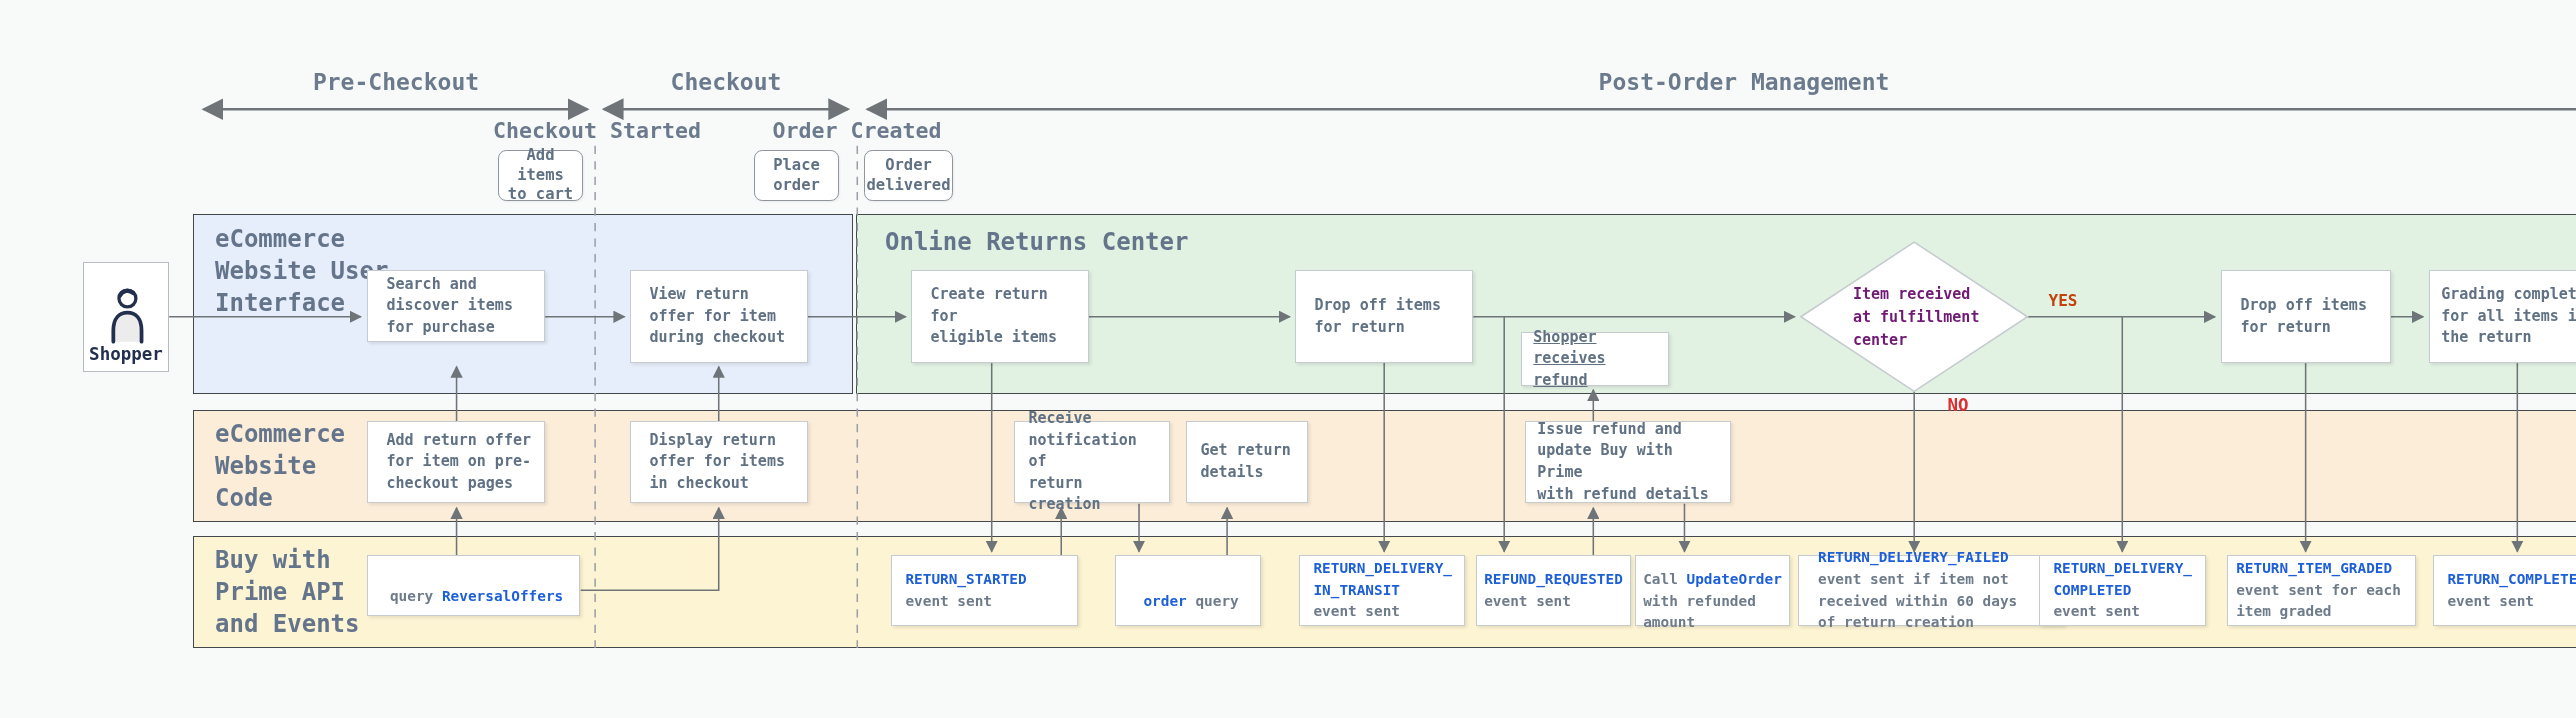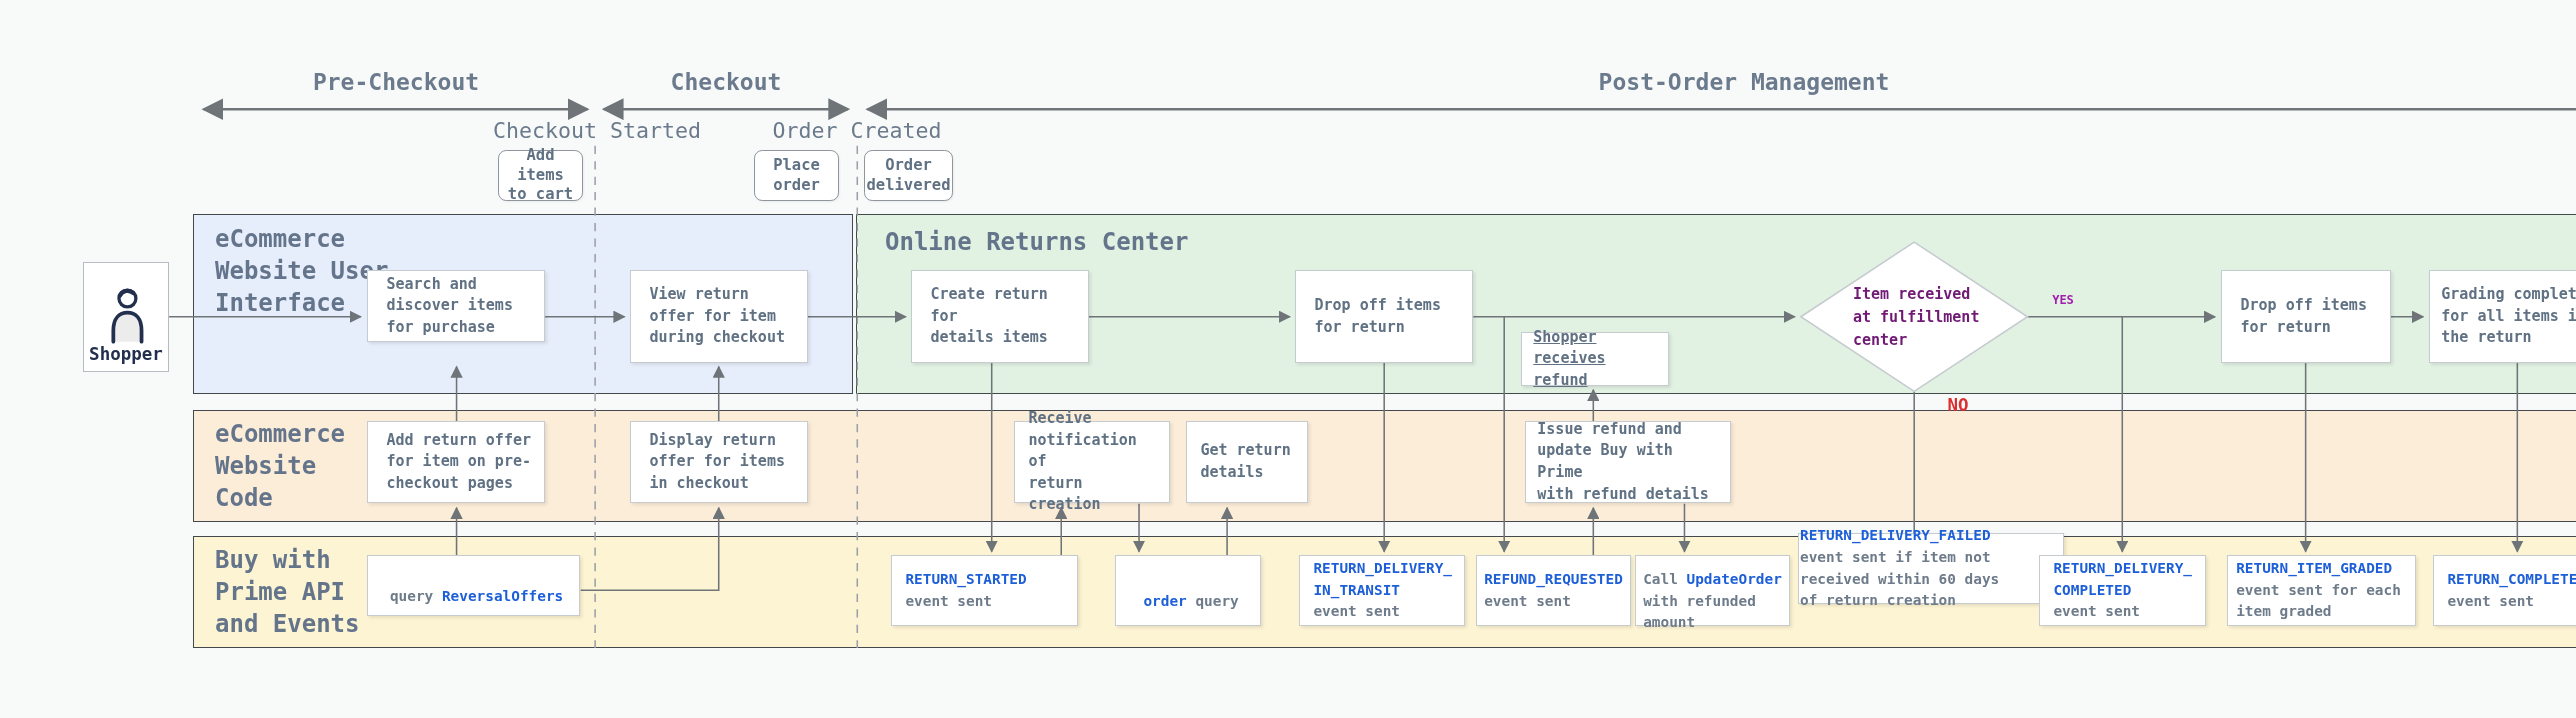--- a/index.html
+++ b/index.html
@@ -9,21 +9,21 @@
     font-family:"DejaVu Sans Mono","Liberation Mono",monospace;
     overflow:hidden;
   }
   
   .phase-label{
     position:absolute;transform:translate(-50%,-50%);
     font-size:23px;font-weight:bold;color:#6b7a8c;white-space:nowrap;
   }
   .milestone-label{
     position:absolute;transform:translate(-50%,-50%);
-    font-size:21.6px;font-weight:normal;color:#6b7a8c;white-space:nowrap;
+    font-size:21.6px;font-weight:bold;color:#6b7a8c;white-space:nowrap;
   }
   .mini{
     position:absolute;background:#ffffff;border:1.5px solid #8e959d;border-radius:8.2px;
     display:flex;align-items:center;justify-content:center;text-align:center;
     font-size:15.5px;font-weight:600;color:#5f7183;white-space:pre-line;line-height:19.6px;
     box-shadow:1px 1px 2.1px rgba(0,0,0,0.06);
   }
   
   .lane{position:absolute;border:1px solid #43484d;box-sizing:border-box;}
   .lane-label{
@@ -49,21 +49,21 @@
   .node.center{align-items:center;text-align:center;padding:5.2px 6.2px;}
   .node.api{font-size:14.4px;padding:5.2px 7.2px 5.2px 13.4px;}
   .code{color:#1d5fd8;font-weight:bold;}
   .dim{color:#6e7b8a;font-weight:600;white-space:pre-line;}
   .line{white-space:pre-line;}
   
   .decision-text{
     position:absolute;font-size:15px;font-weight:600;color:#701a75;
     line-height:23px;white-space:pre-line;z-index:4;
   }
-  .yes-label{position:absolute;transform:translate(-50%,-50%);font-size:12px;font-weight:bold;color:#a21caf;z-index:4;}
+  .yes-label{position:absolute;transform:translate(-50%,-50%);font-size:16px;font-weight:bold;color:#c2410c;z-index:4;}
   .no-label{position:absolute;transform:translate(-50%,-50%);font-size:17.5px;font-weight:bold;color:#dd2f2f;z-index:4;}
   svg.connectors{position:absolute;left:0;top:0;z-index:1;}
   .lane{z-index:0;}
   .mini,.actor-box{z-index:3;}
 </style>
 </head>
 <body>
 
 <div class="lane" style="left:193px;top:214px;width:660px;height:180px;background:#e7eefb;"></div>
 <div class="lane" style="left:856px;top:214px;width:1772px;height:180px;background:#e1f1e2;"></div>
@@ -158,21 +158,21 @@
   <div class="actor-label">Shopper</div>
 </div>
 
 <div class="node" style="left:367px;top:270px;width:178px;height:72px;">Search and
 discover items
 for purchase</div>
 <div class="node" style="left:630px;top:270px;width:178px;height:93px;">View return
 offer for item
 during checkout</div>
 <div class="node" style="left:911px;top:270px;width:178px;height:93px;">Create return for
-details items</div>
+eligible items</div>
 <div class="node" style="left:1295px;top:270px;width:178px;height:93px;">Drop off items
 for return</div>
 <div class="node" style="left:1521px;top:332px;width:148px;height:54px;padding-left:11.3px;text-decoration:underline;">Shopper receives
 refund</div>
 <div class="node" style="left:2221px;top:270px;width:170px;height:93px;">Drop off items
 for return</div>
 <div class="node" style="left:2429px;top:270px;width:178px;height:93px;padding-left:11.3px;">Grading completed
 for all items in
 the return</div>
 
@@ -226,21 +226,21 @@
 </div>
 
 <div class="node api" style="left:1635px;top:555px;width:155px;height:71px;padding-left:7.2px;">
   <div class="line">
     <span class="dim">Call </span><span class="code">UpdateOrder</span>
   </div>
   <div class="dim">with refunded
 amount</div>
 </div>
 
-<div class="node api" style="left:1798px;top:533px;width:266px;height:71px;padding-left:1px;">
+<div class="node api" style="left:1798px;top:555px;width:266px;height:71px;padding-left:19px;">
   <div class="code">RETURN_DELIVERY_FAILED</div>
   <div class="dim">event sent if item not
 received within 60 days
 of return creation</div>
 </div>
 
 <div class="node api" style="left:2039px;top:555px;width:167px;height:71px;">
   <div class="code">RETURN_DELIVERY_
 COMPLETED</div>
   <div class="dim">event sent</div>

